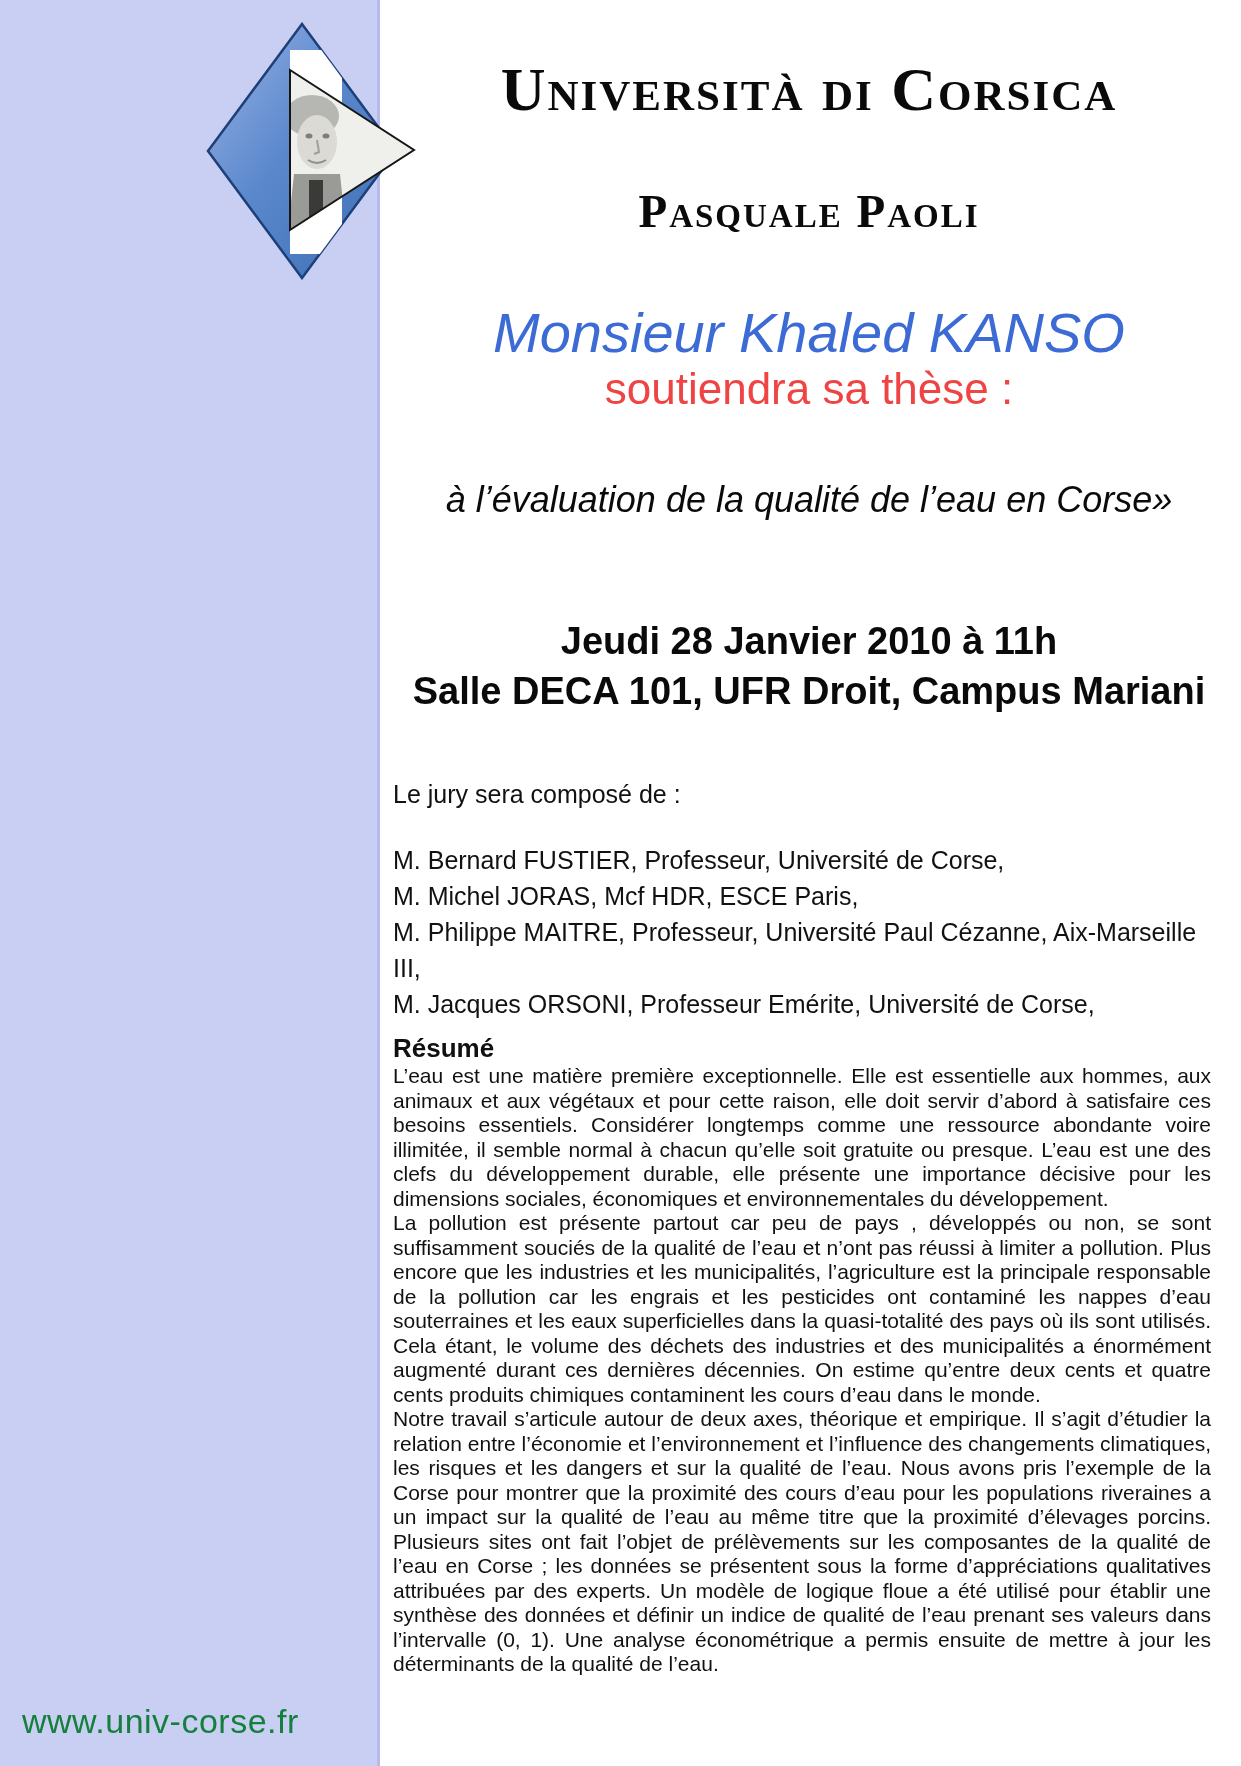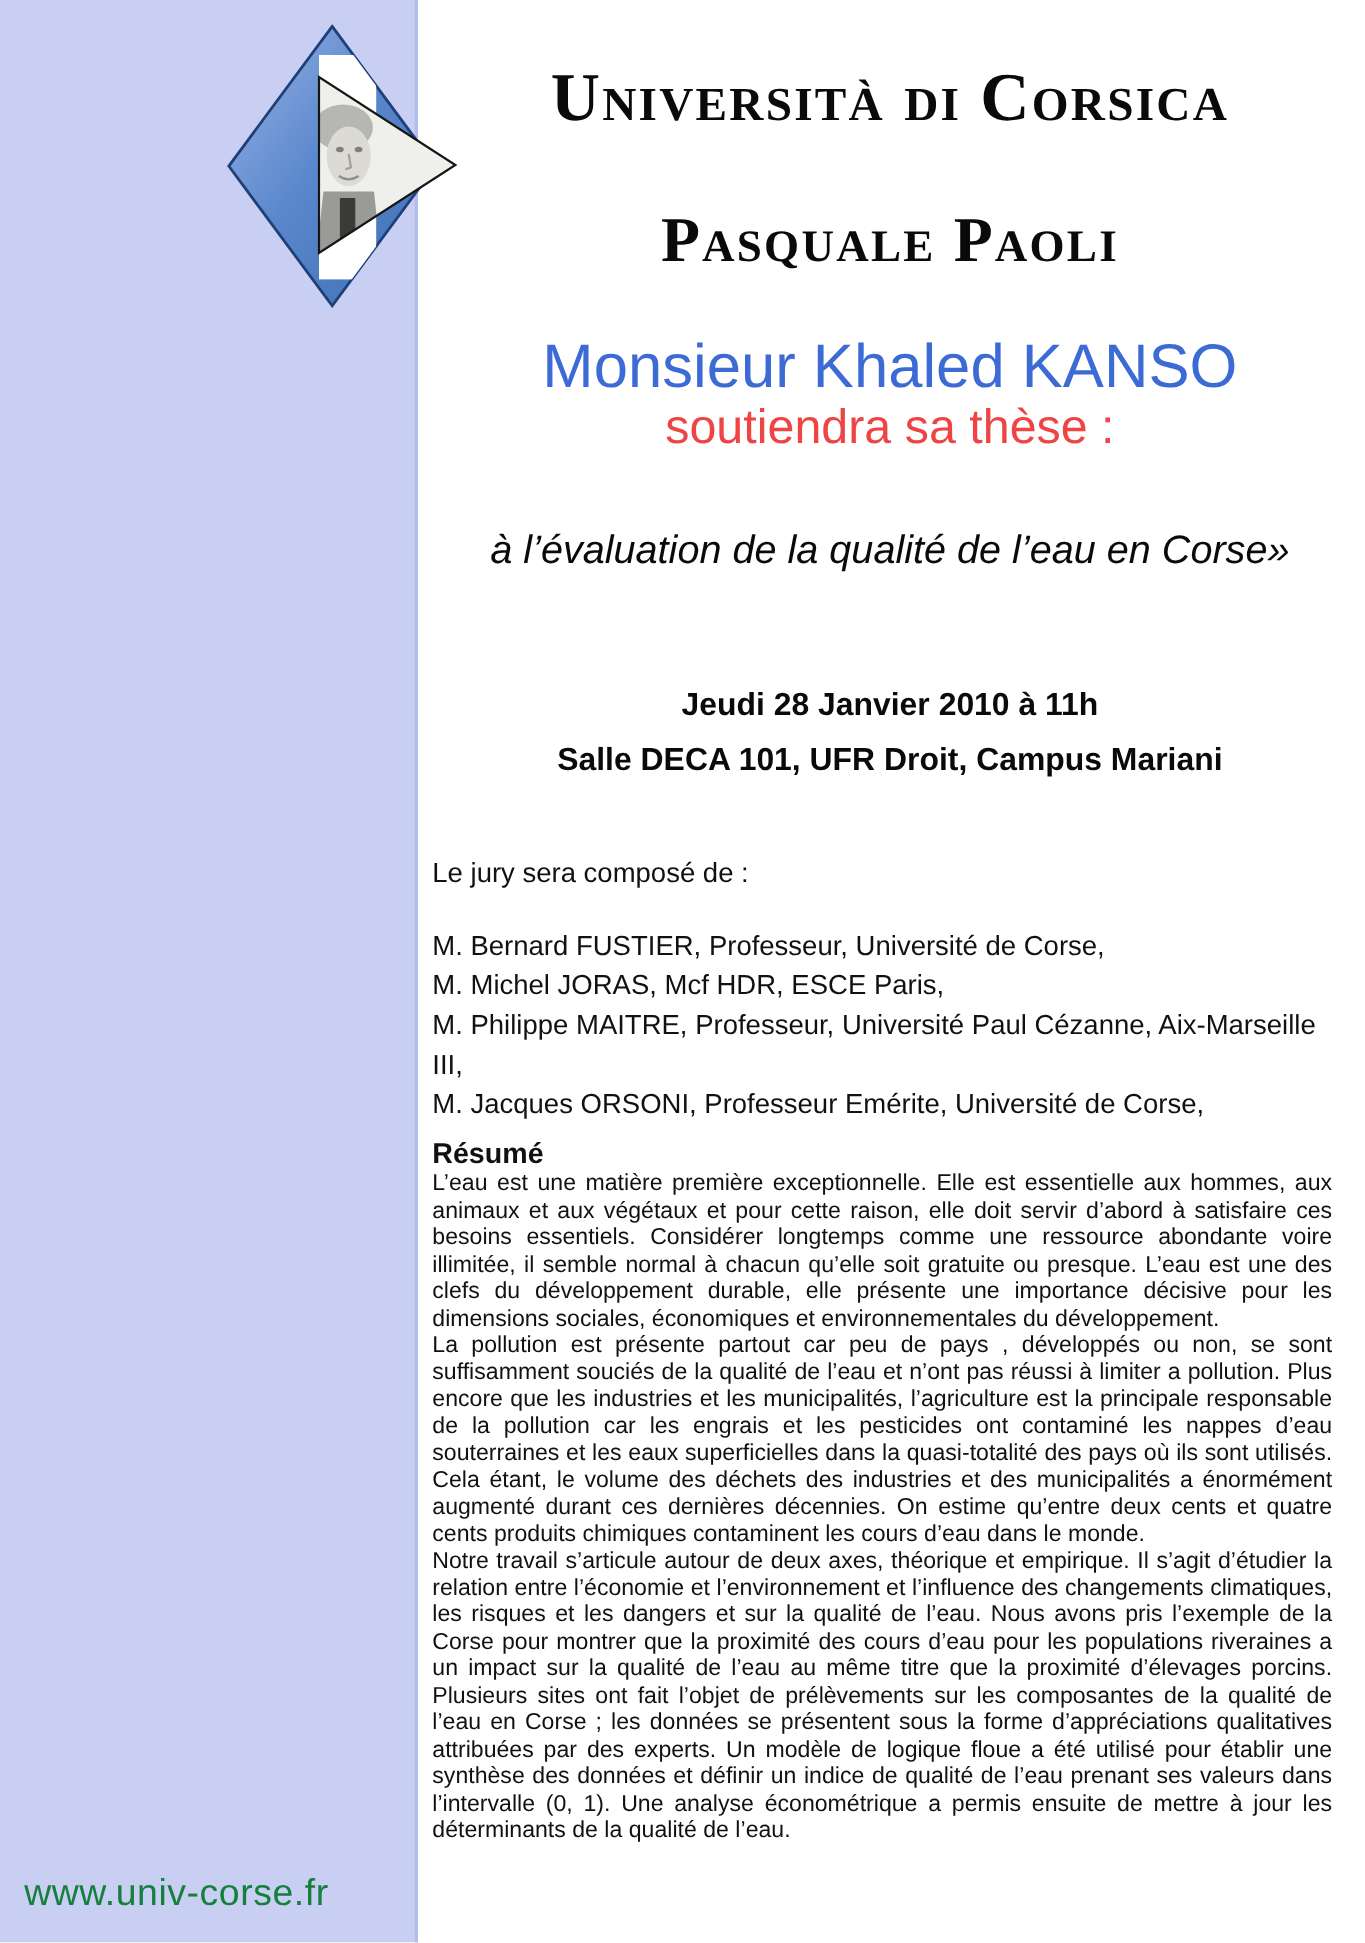--- a/index.html
+++ b/index.html
@@ -41,46 +41,47 @@
     font-variant: small-caps;
     font-weight: bold;
     font-size: 62px; letter-spacing: 2px;
     color: #0a0a0a;
   }
   .uni-line2 {
     top: 172px;
     font-family: "Liberation Serif", serif;
     font-variant: small-caps;
     font-weight: bold;
-    font-size: 58px; letter-spacing: 2px;
+    font-size: 47px; letter-spacing: 2px;
     color: #0a0a0a;
   }
 
   .candidate {
     top: 288px;
     font-size: 56px;
     color: #3c6bd5;
+    font-style: italic;
   }
   .action {
     top: 352px;
     font-size: 44px;
     color: #ef4444;
   }
 
   .thesis {
     top: 462px;
     font-style: italic;
     font-size: 36px; line-height: 52px;
     color: #0a0a0a;
   }
 
   .when-where {
     top: 604px;
     font-weight: bold;
-    font-size: 29px; line-height: 50px;
+    font-size: 38px; line-height: 50px;
     color: #0a0a0a;
   }
 
   .jury-intro {
     position: absolute; left: 16px; top: 768px;
     font-size: 25px;
   }
   .jury-list {
     position: absolute; left: 16px; right: 30px; top: 830px;
     font-size: 25px; line-height: 36px;

